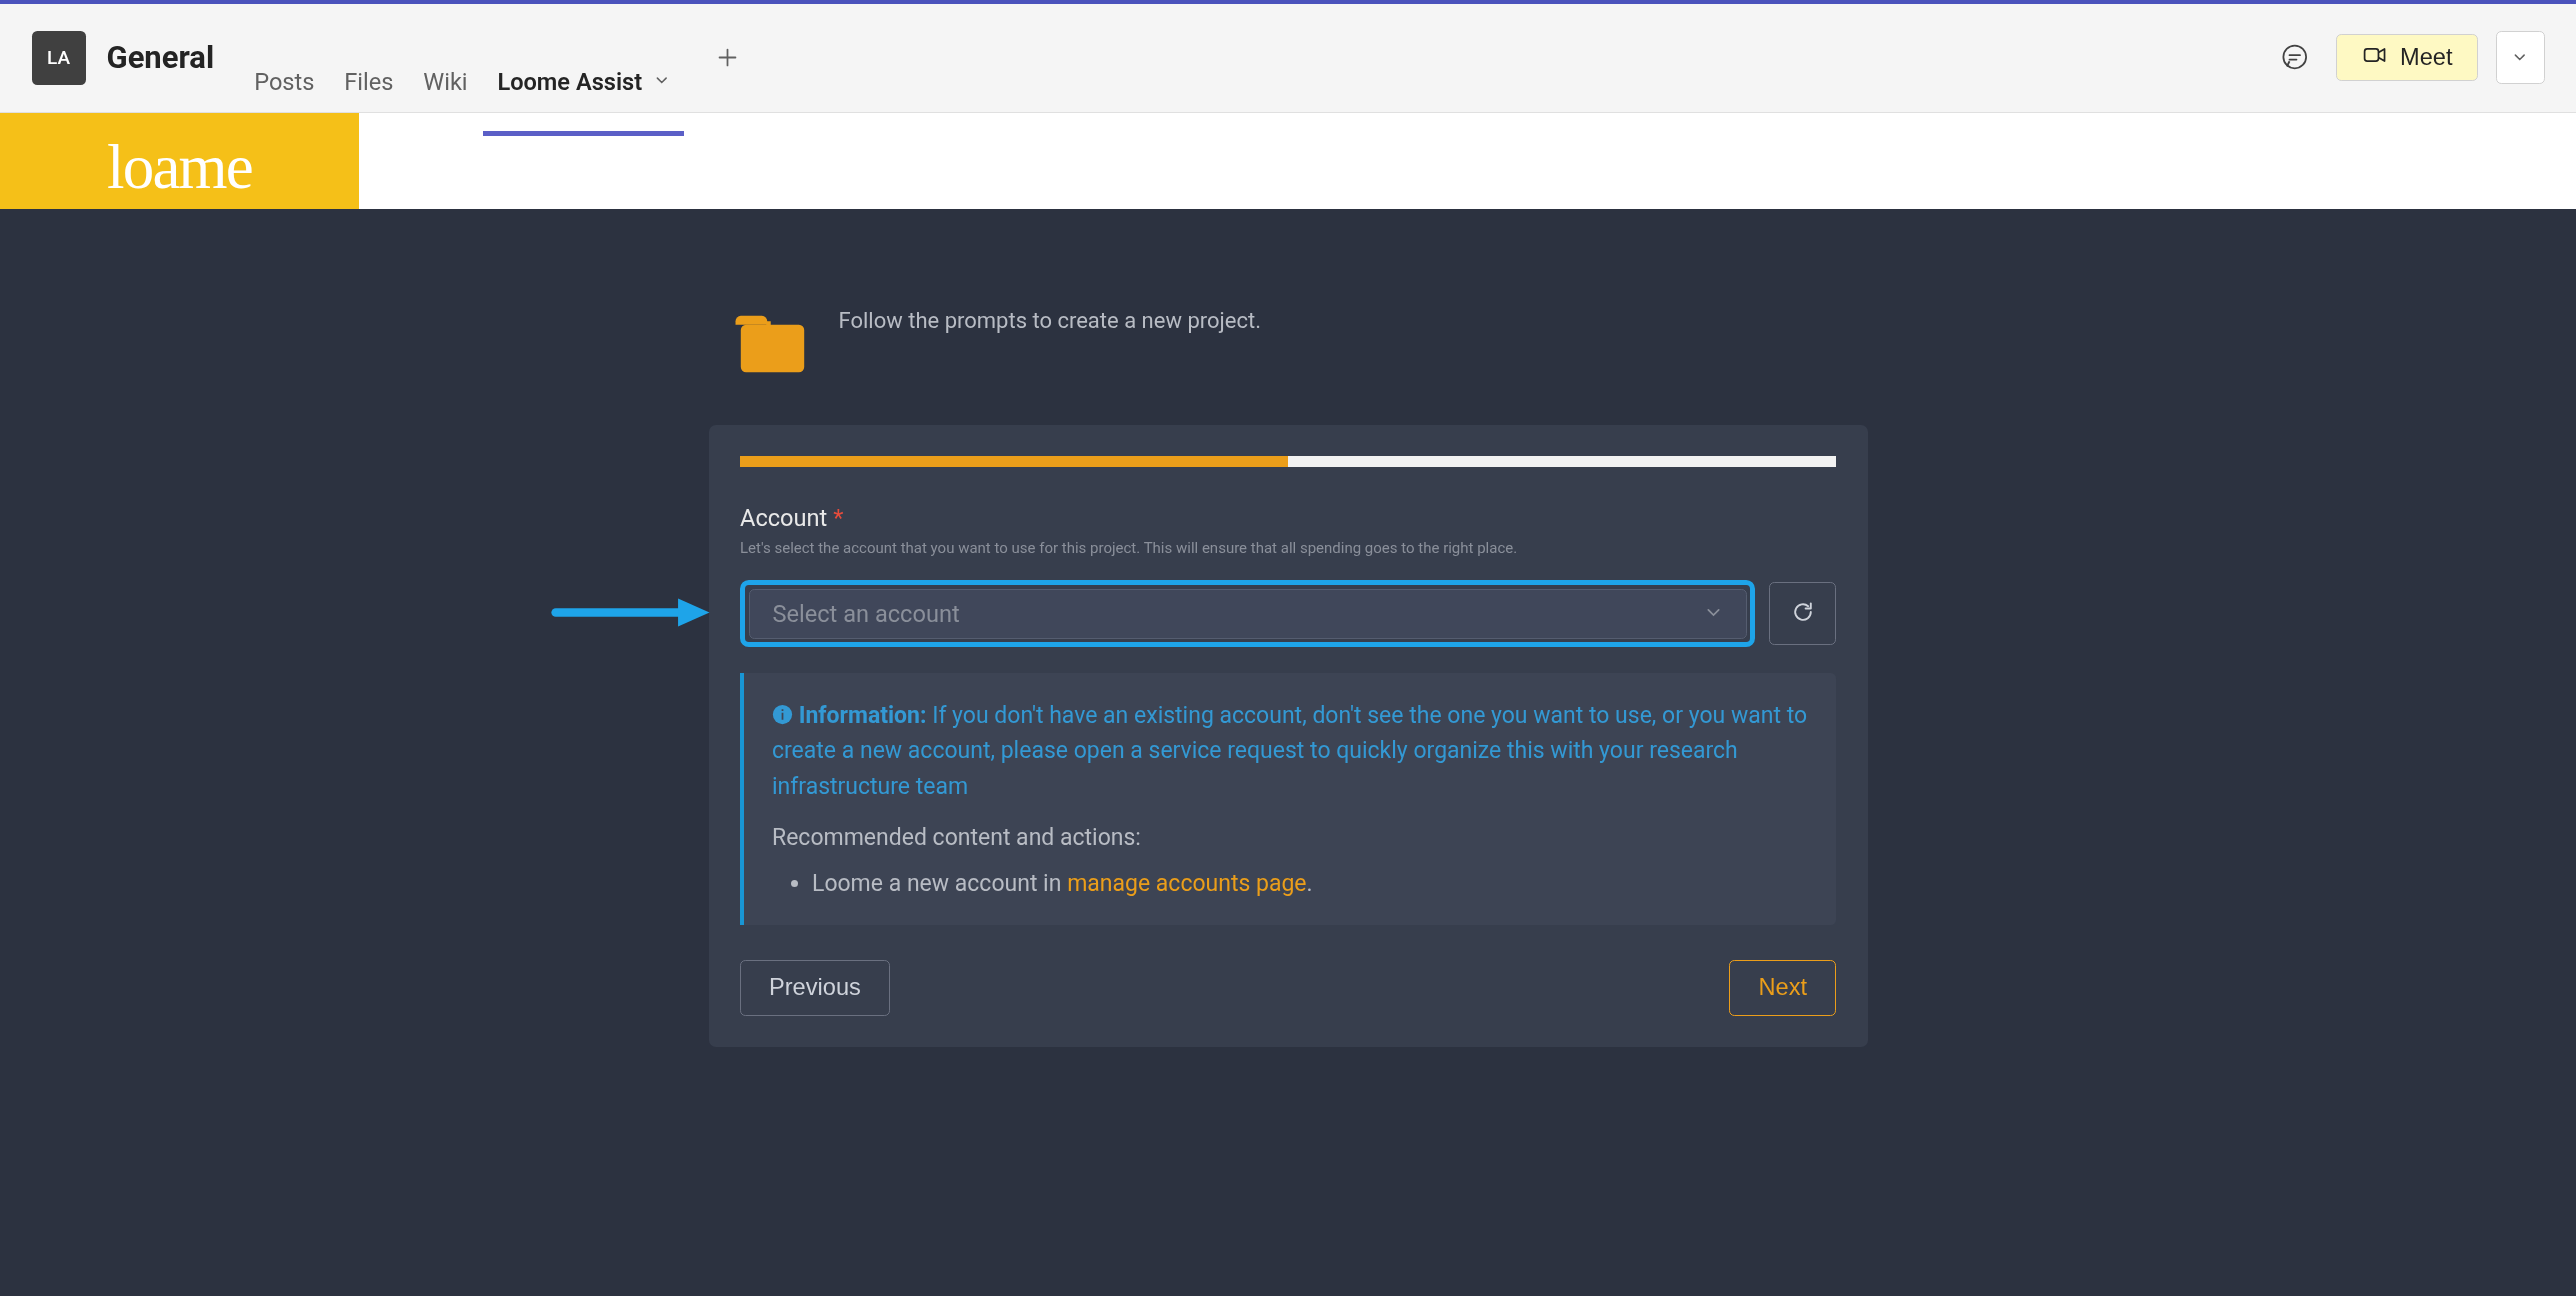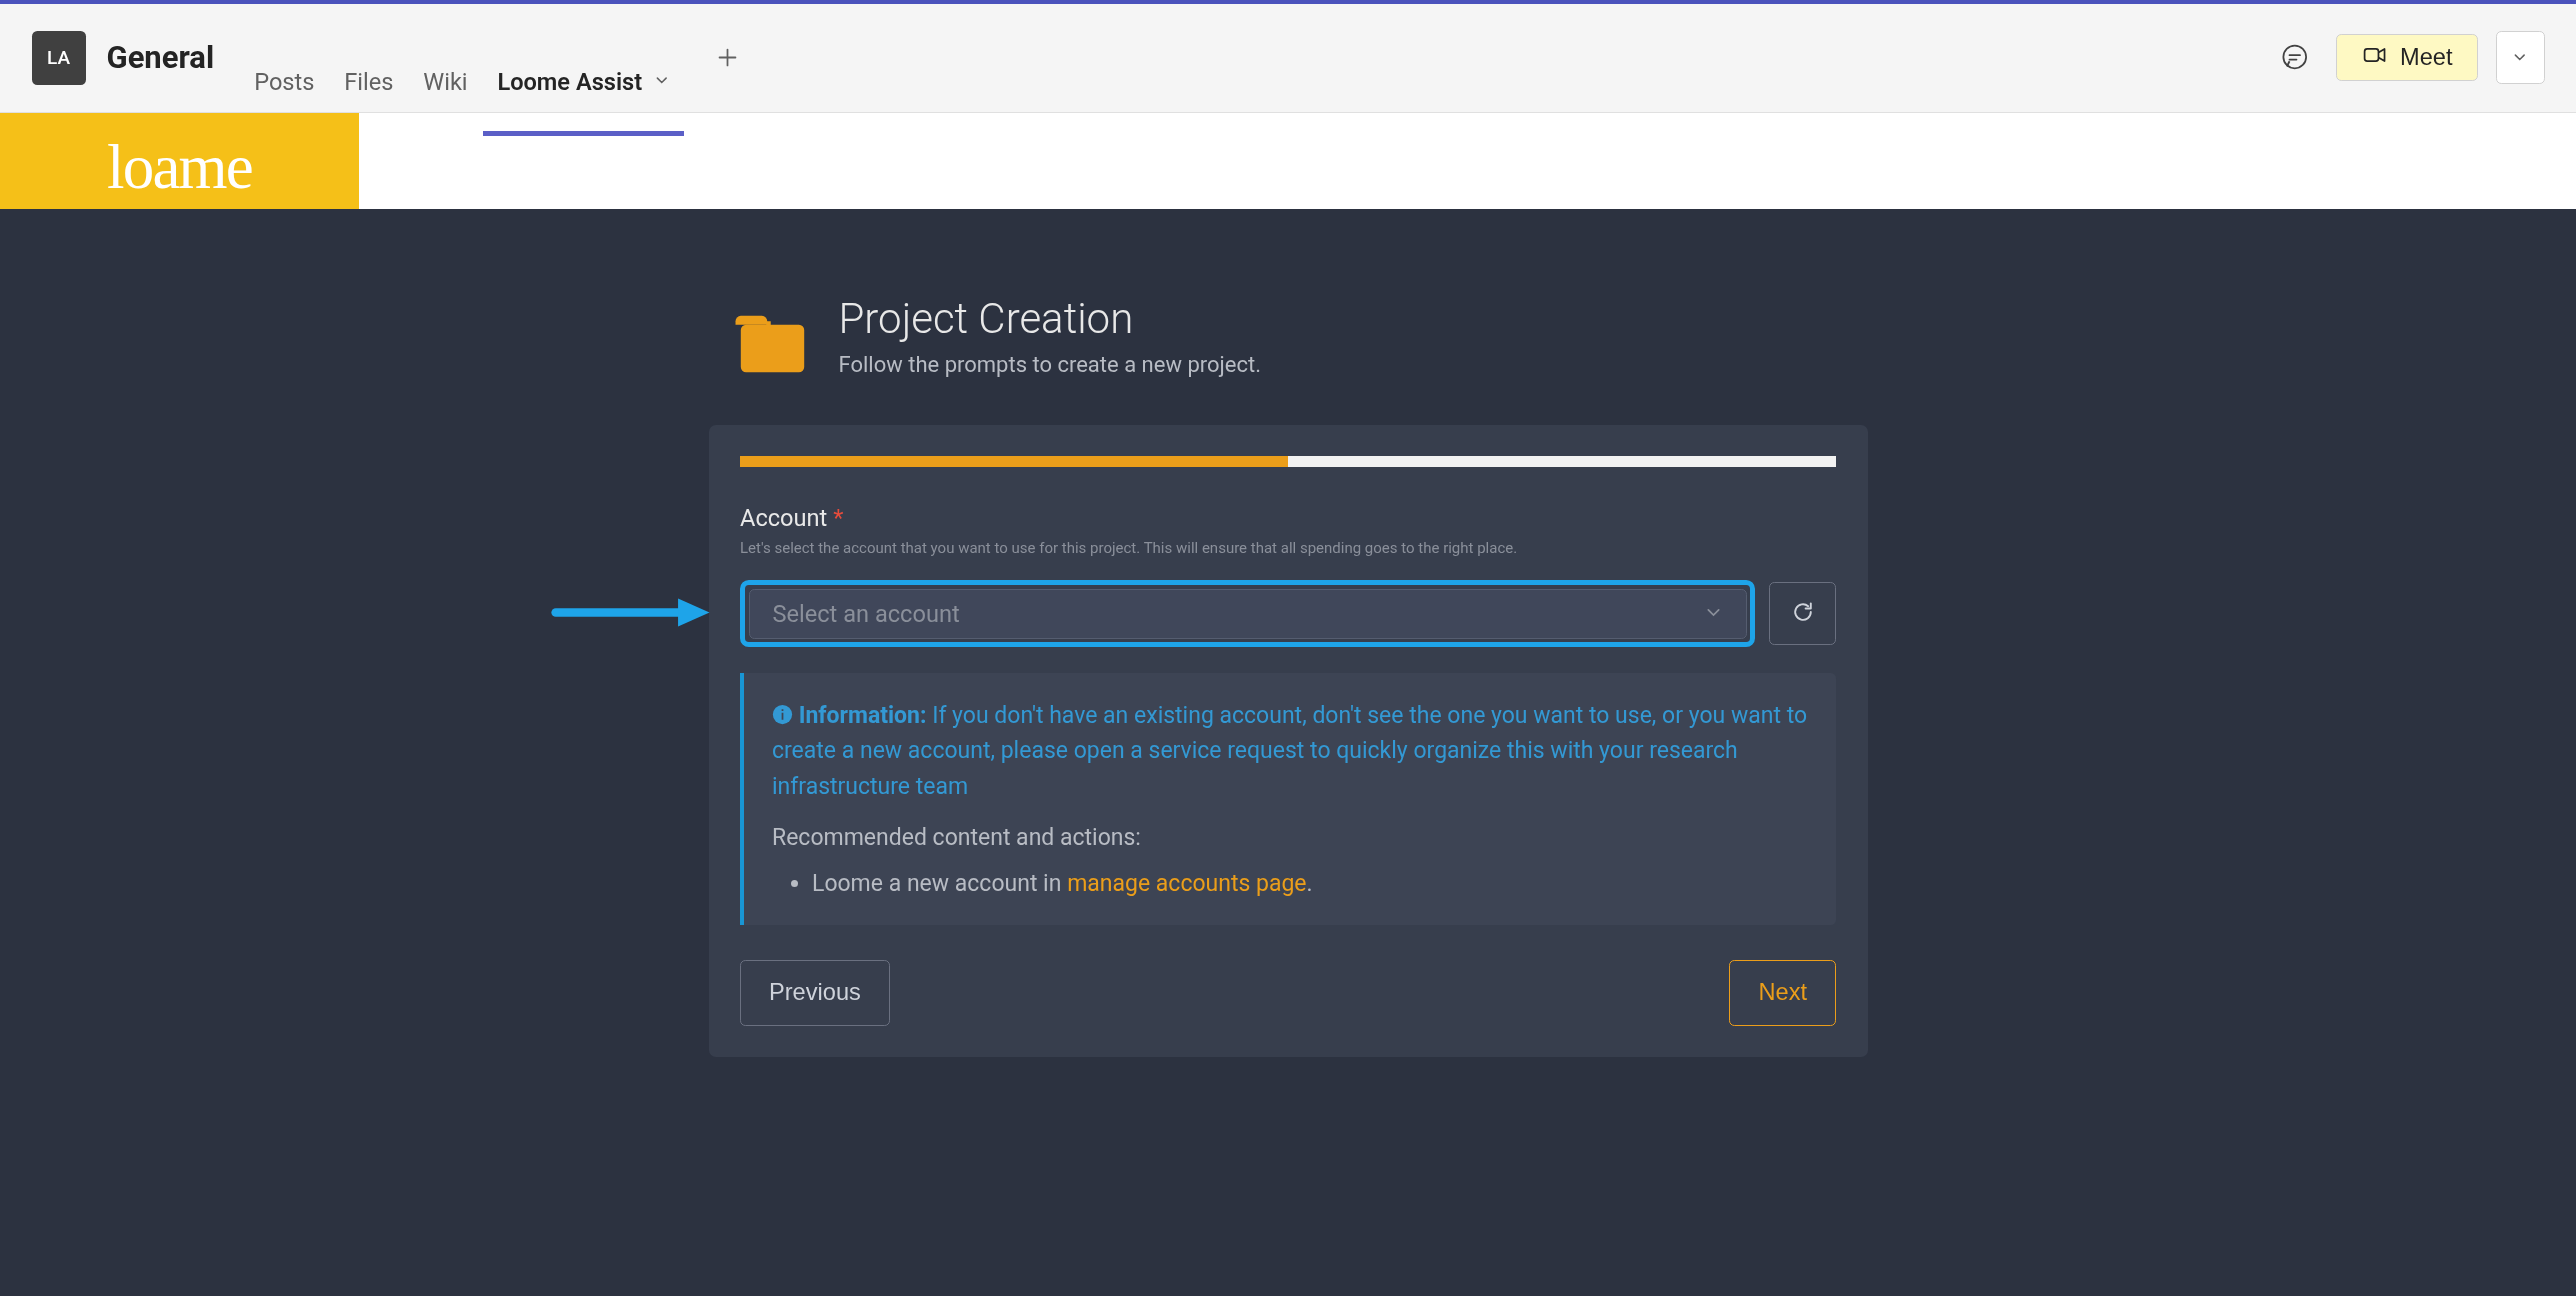--- a/index.html
+++ b/index.html
@@ -167,21 +167,21 @@
     .info-text { font-size: 23px; color: #3399d4; line-height: 1.55; }
     .info-label { font-weight: 700; }
     .rec-label { font-size: 23px; color: #b8bcc4; margin-top: 19px; }
     .rec-list { margin: 19px 0 3.5px 40px; }
     .rec-list li { font-size: 23px; color: #b8bcc4; }
     .rec-link { color: #eb9e1a; cursor: pointer; text-decoration: none; }
     .nav-row {
       display: flex; justify-content: space-between; margin-top: 35px;
     }
     .btn {
-      height: 66px; padding: 0 28px;
+      height: 56px; padding: 0 28px;
       border-radius: 5.3px; font-size: 23.6px; cursor: pointer;
       display: flex; align-items: center;
       background: transparent;
     }
     .btn-prev { border: 0.9px solid #6a7080; color: #cfd3db; }
     .btn-next { border: 1.3px solid #eb9e1a; color: #eb9e1a; }
   </style>
 </head>
 <body>
 
@@ -245,21 +245,20 @@
 
     <div class="wizard-header">
       <div class="folder-icon">
         <svg width="81" height="81" viewBox="0 0 92 92">
           <path d="M10 24 h26 l8 10 v-10 h0" fill="#eb9e1a"></path>
           <path d="M10 18 h24 a6 6 0 0 1 6 6 v4 h-36 v-4 a6 6 0 0 1 6-6 z" fill="#eb9e1a"></path>
           <rect x="10" y="28" width="72" height="54" rx="6" fill="#eb9e1a"></rect>
         </svg>
       </div>
       <div>
-        <div class="wizard-title">Project Creation</div>
         <div class="wizard-subtitle">Follow the prompts to create a new project.</div>
       </div>
     </div>
 
     <div class="card">
       <div class="progress-track">
         <div class="progress-fill" style="width: 50%;"></div>
       </div>
 
       <div class="field-label">

